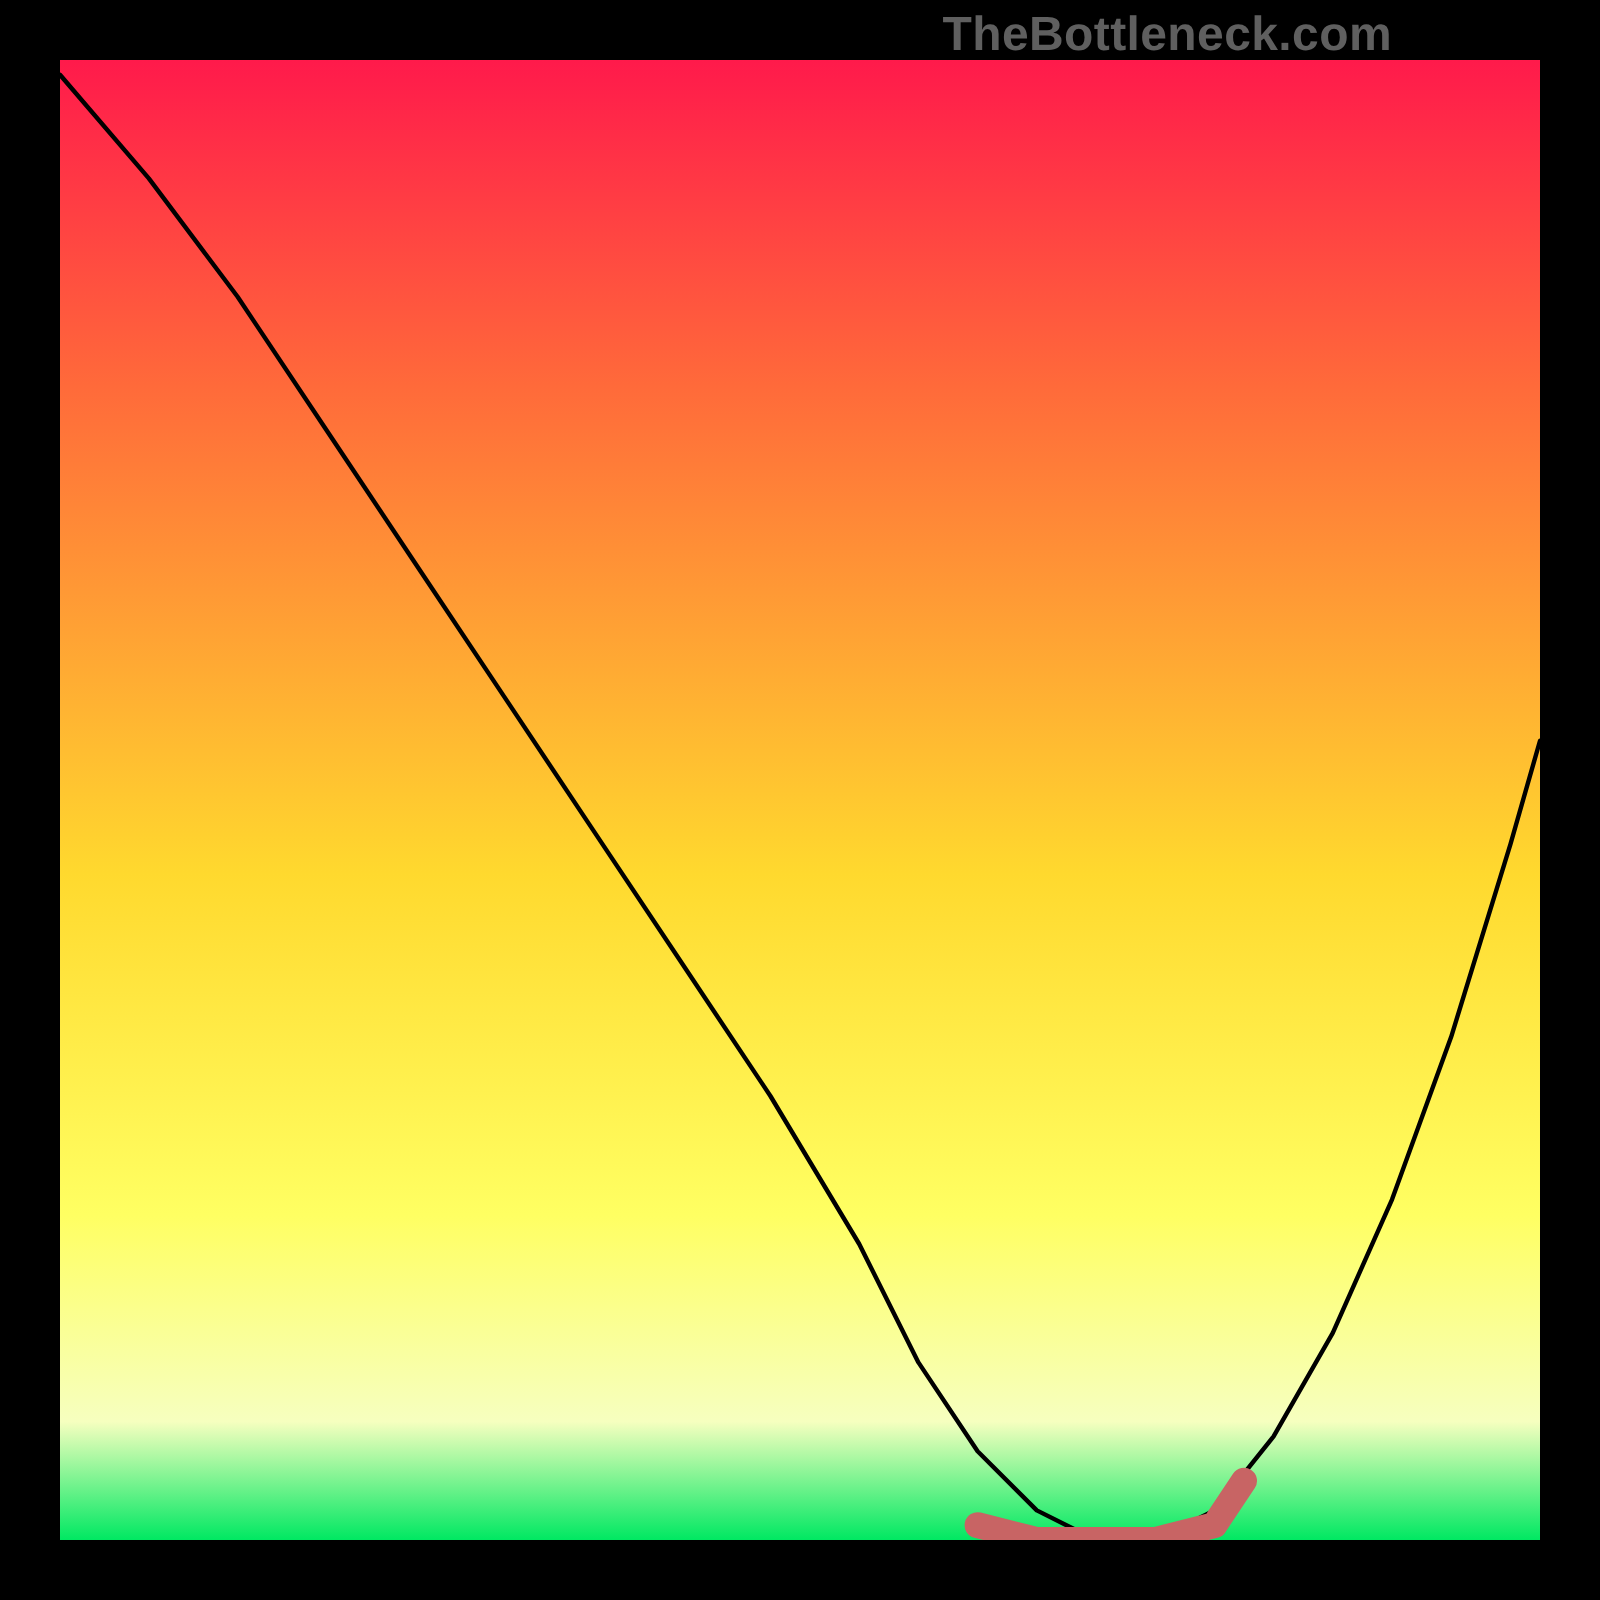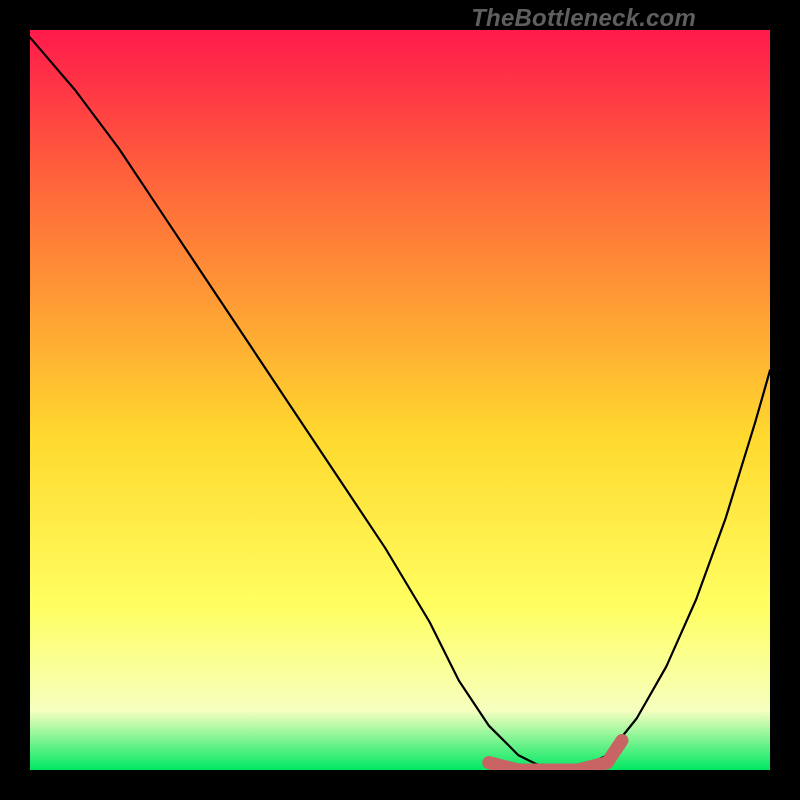--- a/index.html
+++ b/index.html
@@ -2,21 +2,20 @@
 <html><head>
 <meta charset="utf-8">
 <style>
   * { margin: 0; padding: 0; box-sizing: border-box; }
   html, body { width: 800px; height: 800px; overflow: hidden; background: #000; }
   .frame {
     position: relative;
     width: 708px;
     height: 800px;
     background: #000;
-    font-style: italic;
   }
   .watermark {
     position: absolute;
     top: 4px;
     right: 12px;
     font-family: Arial, Helvetica, sans-serif;
     font-size: 24px;
     font-weight: 600;
     color: #5f5f5f;
     letter-spacing: 0.2px;

